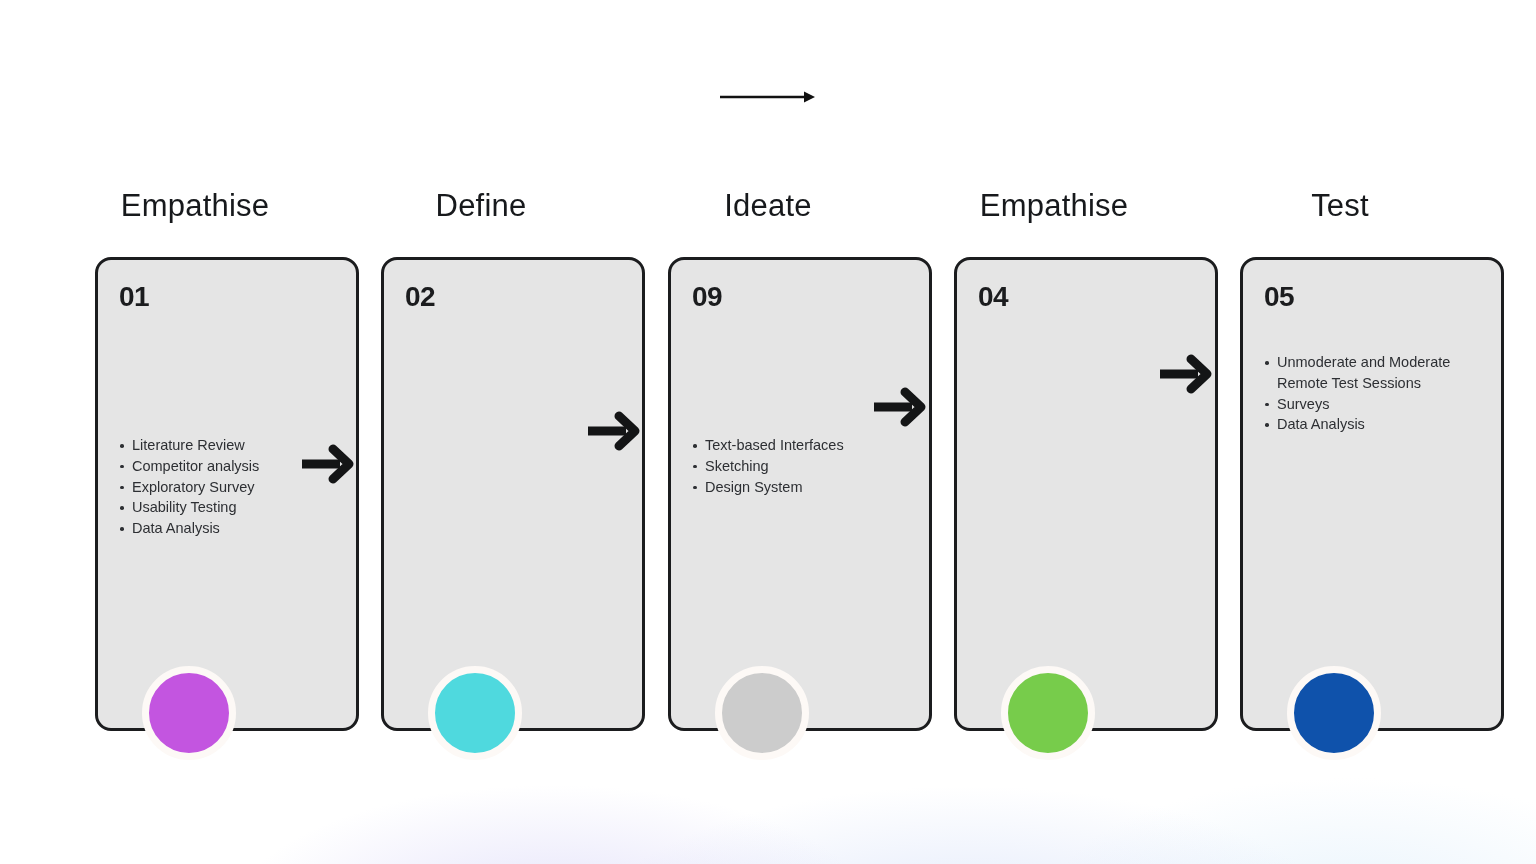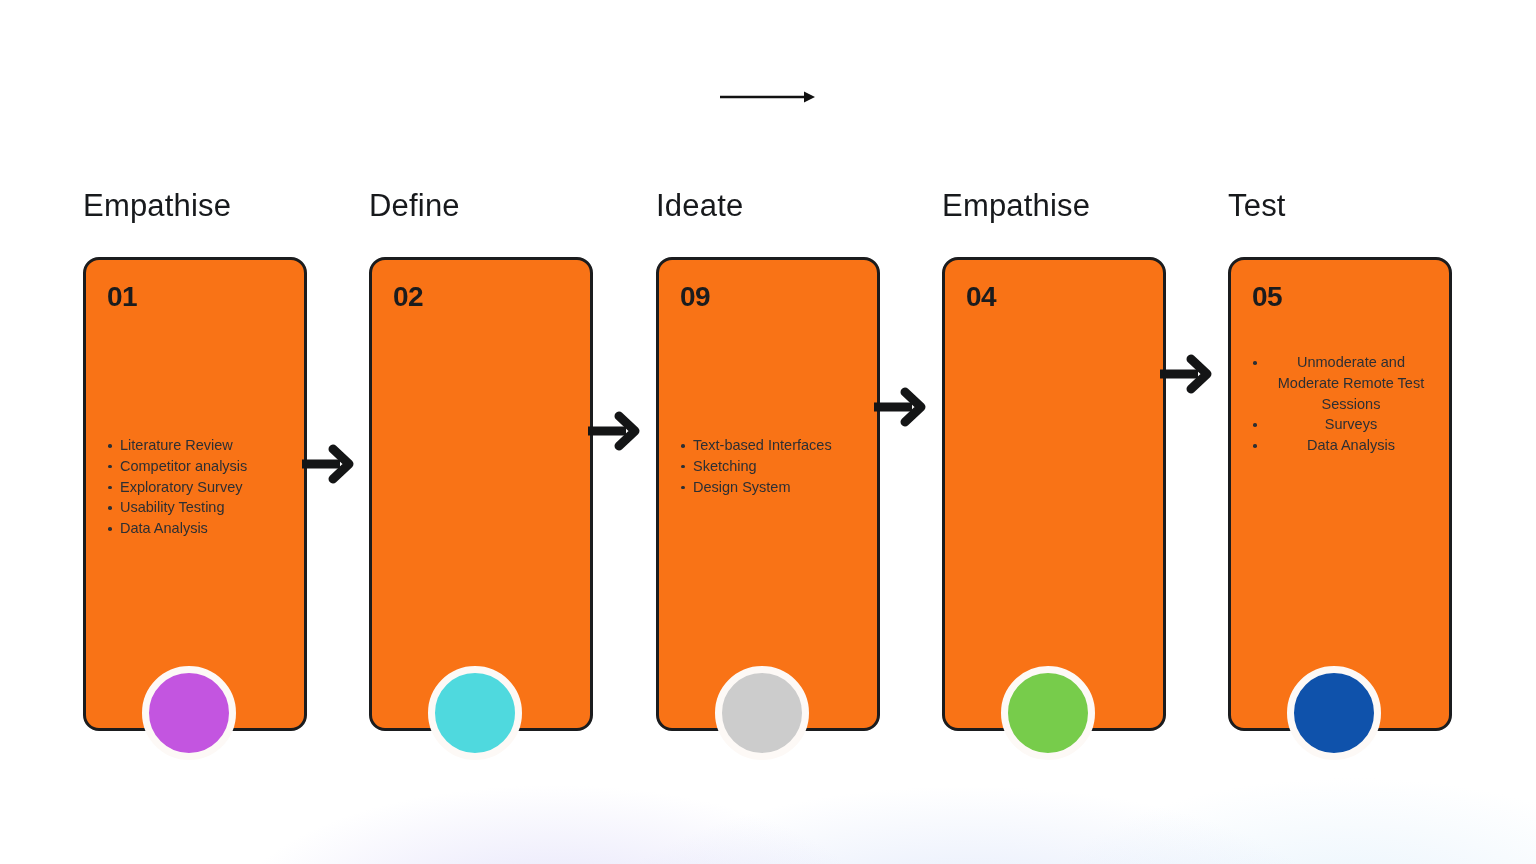--- a/index.html
+++ b/index.html
@@ -47,35 +47,35 @@
     position: absolute;
     top: 0;
     width: 224px;
   }
 
   .stage-title {
     position: absolute;
     top: 188px;
     left: 0;
     width: 224px;
-    text-align: left;
+    text-align: center;
     font-size: 31px;
     font-weight: 300;
     letter-spacing: 0.2px;
     color: #17191c;
     white-space: nowrap;
   }
 
   .card {
     position: absolute;
     top: 257px;
-    left: 0;
-    width: 224px;
+    left: 12px;
+    width: 264px;
     height: 474px;
-    background: #f97316;
+    background: #e5e5e5;
     border: 3.5px solid #1b1c1e;
     border-radius: 16px;
   }
 
   .card-number {
     position: absolute;
     top: 21px;
     left: 21px;
     font-size: 28px;
     font-weight: 700;
@@ -107,21 +107,21 @@
     height: 3.5px;
     background: #2d2f33;
     border-radius: 50%;
   }
 
   
   .bullets.pos-1 { top: 175px; }
   .bullets.pos-2 { top: 175px; }
   .bullets.pos-3 { top: 175px; }
   .bullets.pos-4 { top: 175px; }
-  .bullets.pos-5 { top: 92px; text-align: center; }
+  .bullets.pos-5 { top: 92px; }
 
   
   .dot {
     position: absolute;
     top: 666px;
     left: 59px;
     width: 94px;
     height: 94px;
     border-radius: 50%;
     border: 7px solid #fdf9f6;

